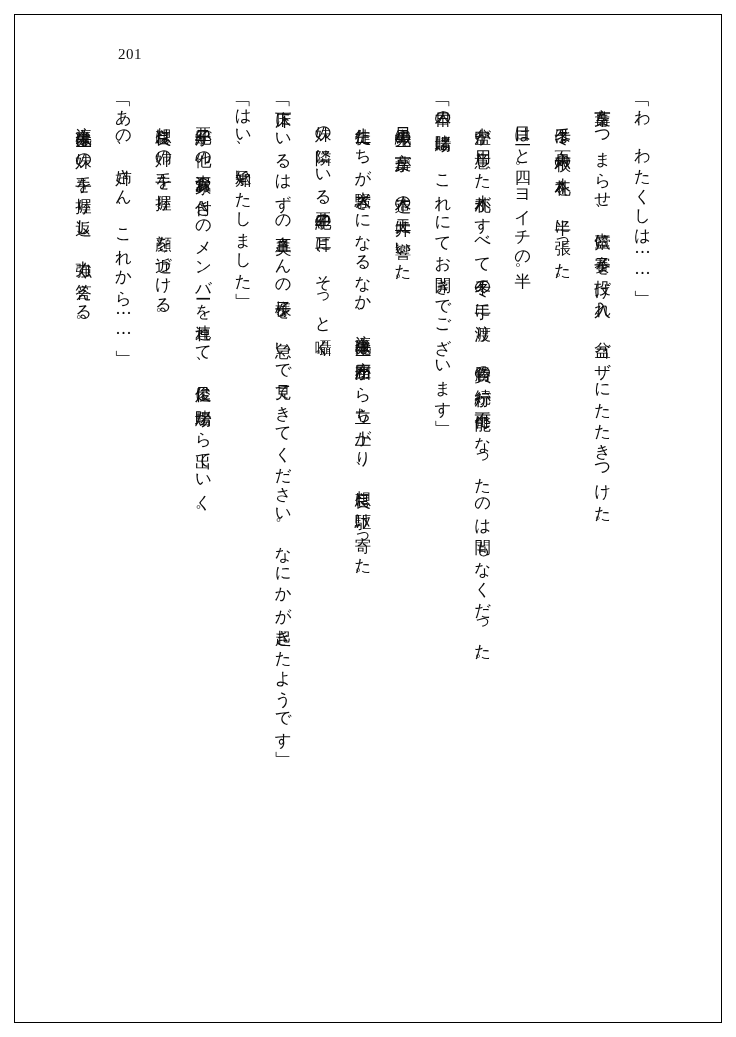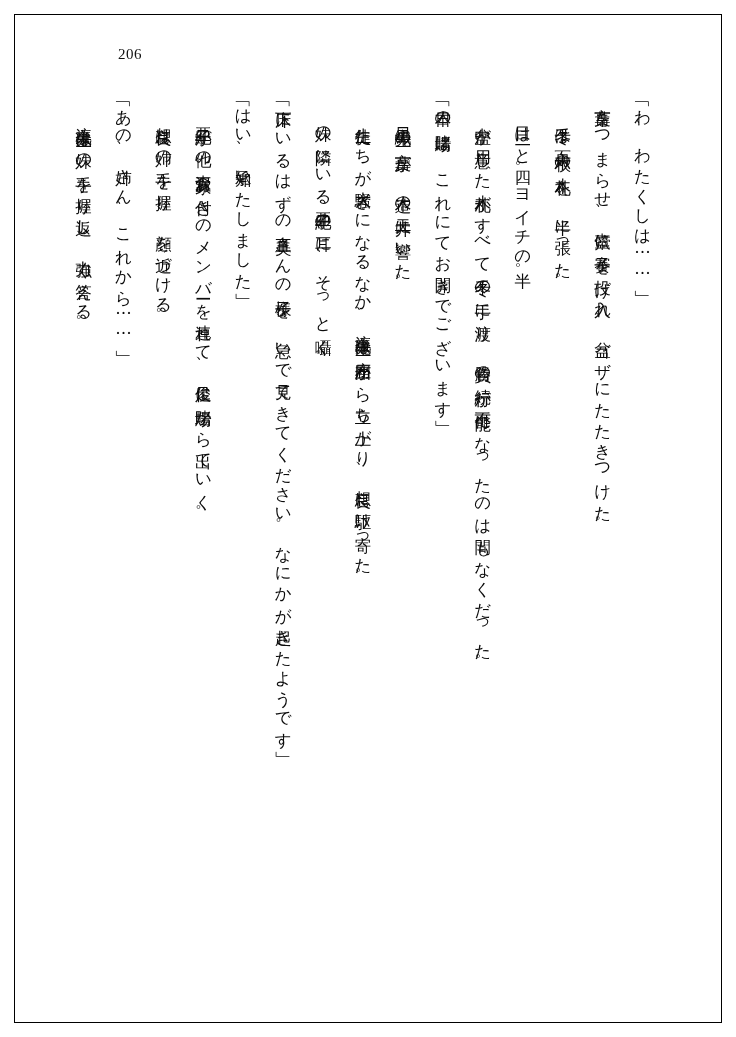--- a/index.html
+++ b/index.html
@@ -59,21 +59,21 @@
   .indent {
     padding-top: 18px;
   }
 </style>
 </head>
 <body>
 
 <div class="page">
   <div class="page-border"></div>
 
-  <div class="page-number">206</div>
+  <div class="page-number">201</div>
 
   <div class="text-block">
     <div class="para">「わ、わたくしは……」</div>
     <div class="para">言葉をつまらせ、壺笊に賽子を投げ入れ、盆ゴザにたたきつけた。</div>
     <div class="para indent">千冬は百六十枚の木札を、半に張った。</div>
     <div class="para indent">目は一と四。ヨイチの半。</div>
     <div class="para indent">中盆が用意した木札がすべて千冬の手に渡り、勝負の続行が不可能になったのは間もなくだった。</div>
     <div class="para">「本日の賭場は、これにてお開きでございます」</div>
     <div class="para indent">早織先生の言葉が、木造の天井に響いた。</div>
     <div class="para indent">生徒たちが大騒ぎになるなか、流奈先生は座布団から立ち上がり、想良に駆け寄った。</div>

